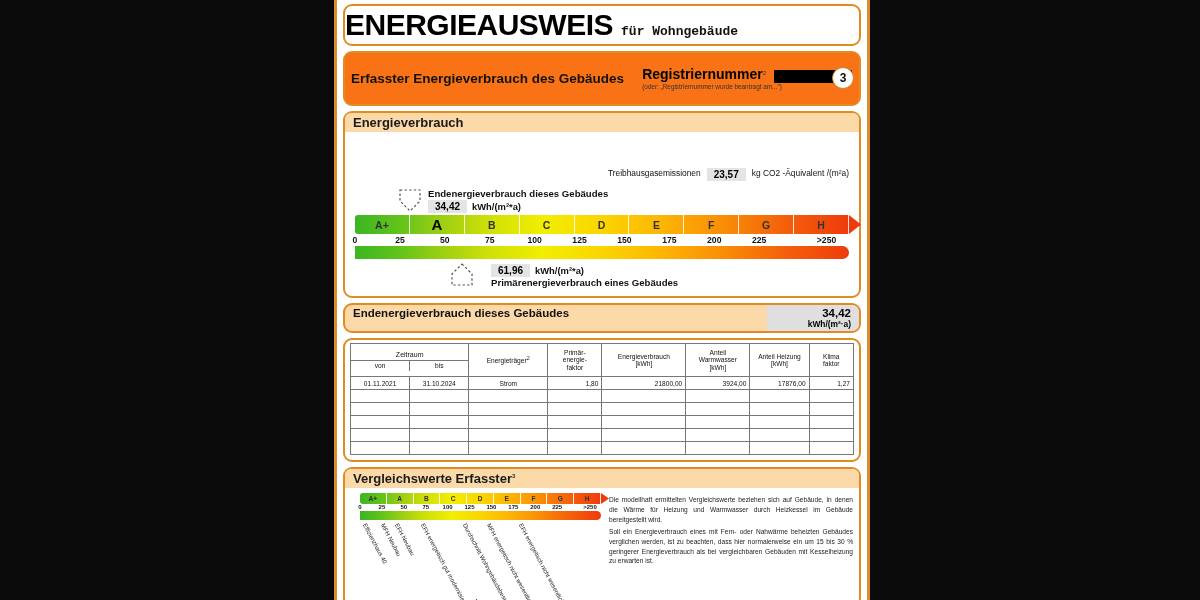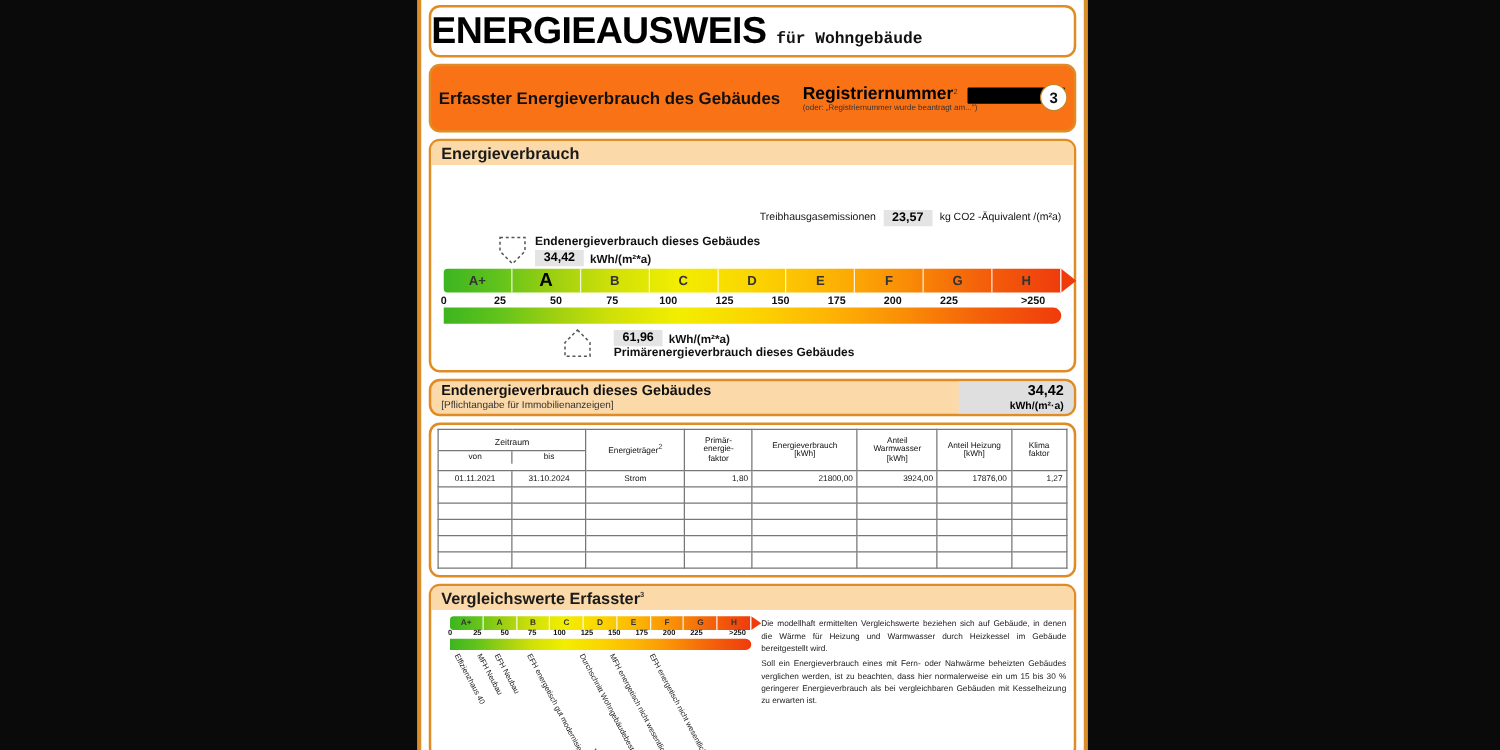--- a/index.html
+++ b/index.html
@@ -261,31 +261,30 @@
 
         <div class="marker-row" style="margin-left:94px; margin-top:3px;gap:16px;">
           <svg class="pent-up" viewBox="0 0 26 26">
             <path d="M13 2 L23 12 L23 23 L3 23 L3 12 Z" fill="none" stroke="#555" stroke-width="1.2" stroke-dasharray="2.4,2.2"></path>
           </svg>
           <div>
             <div class="m-txt-v" style="margin-top:0;">
               <span class="val-grey">61,96</span>
               <span>kWh/(m²*a)</span>
             </div>
-            <div class="m-txt-b">Primärenergieverbrauch dieses Gebäudes</div>
+            <div class="m-txt-b">Primärenergieverbrauch eines Gebäudes</div>
           </div>
         </div>
 
       </div>
     </div>
 
     <div class="summary">
       <div class="summary-l">
         <div class="t1">Endenergieverbrauch dieses Gebäudes</div>
-        <div class="t2">[Pflichtangabe für Immobilienanzeigen]</div>
       </div>
       <div class="summary-r">
         <div class="v1">34,42</div>
         <div class="v2">kWh/(m²·a)</div>
       </div>
     </div>
 
     <div class="panel">
       <div class="vt-wrap">
         <table class="vtable">

